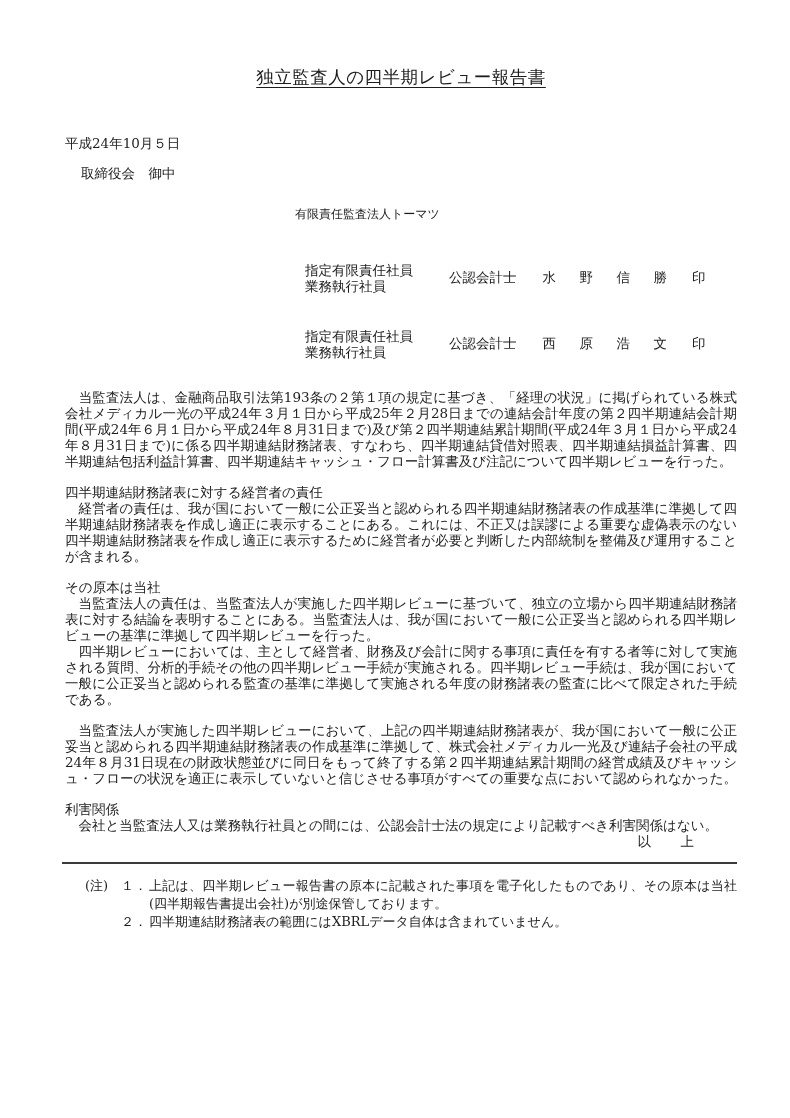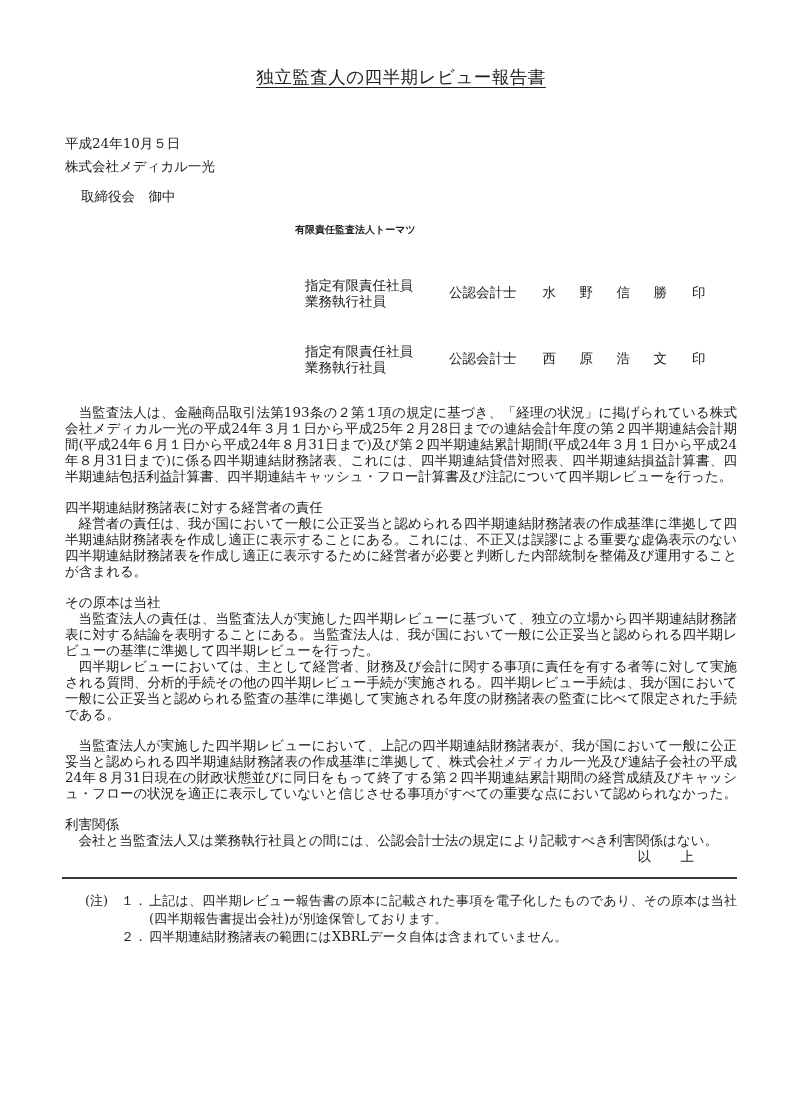--- a/index.html
+++ b/index.html
@@ -39,25 +39,24 @@
     font-size: 13.5px;
     line-height: 17px;
   }
   .addressee-honorific {
     margin-top: 13px;
     padding-left: 16px;
     font-size: 13.5px;
     line-height: 17px;
   }
   .audit-firm {
-    margin-top: 16px;
+    margin-top: 24px;
     padding-left: 230px;
-    font-size: 10px;
+    font-size: 12px;
     line-height: 17px;
-    font-weight: bold;
   }
   .sig-row {
     display: flex;
     align-items: center;
     padding-left: 240px;
     font-size: 13.5px;
   }
   .sig-row-1 { margin-top: 39px; }
   .sig-row-2 { margin-top: 34px; }
   .sig-role { line-height: 16px; font-size: 13.5px; }
@@ -108,21 +107,20 @@
 
 <div class="page">
   <div class="content">
 
     <h1 class="doc-title">
       <span>独立監査人の四半期レビュー報告書</span>
     </h1>
 
     <div class="doc-date">平成24年10月５日</div>
 
-    <div class="addressee-company">株式会社メディカル一光</div>
     <div class="addressee-honorific">取締役会　御中</div>
 
     <div class="audit-firm">有限責任監査法人トーマツ</div>
 
     <div class="sig-row sig-row-1">
       <div class="sig-role">
         <div>指定有限責任社員</div>
         <div>業務執行社員</div>
       </div>
       <span class="sig-qual">公認会計士</span>
@@ -133,21 +131,21 @@
     <div class="sig-row sig-row-2">
       <div class="sig-role">
         <div>指定有限責任社員</div>
         <div>業務執行社員</div>
       </div>
       <span class="sig-qual">公認会計士</span>
       <span class="sig-name">西　原　浩　文</span>
       <span class="sig-seal">印</span>
     </div>
 
-    <p class="body-text intro-para">　当監査法人は、金融商品取引法第193条の２第１項の規定に基づき、「経理の状況」に掲げられている株式会社メディカル一光の平成24年３月１日から平成25年２月28日までの連結会計年度の第２四半期連結会計期間(平成24年６月１日から平成24年８月31日まで)及び第２四半期連結累計期間(平成24年３月１日から平成24年８月31日まで)に係る四半期連結財務諸表、これには、四半期連結貸借対照表、四半期連結損益計算書、四半期連結包括利益計算書、四半期連結キャッシュ・フロー計算書及び注記について四半期レビューを行った。</p>
+    <p class="body-text intro-para">　当監査法人は、金融商品取引法第193条の２第１項の規定に基づき、「経理の状況」に掲げられている株式会社メディカル一光の平成24年３月１日から平成25年２月28日までの連結会計年度の第２四半期連結会計期間(平成24年６月１日から平成24年８月31日まで)及び第２四半期連結累計期間(平成24年３月１日から平成24年８月31日まで)に係る四半期連結財務諸表、すなわち、四半期連結貸借対照表、四半期連結損益計算書、四半期連結包括利益計算書、四半期連結キャッシュ・フロー計算書及び注記について四半期レビューを行った。</p>
 
     <div class="section">
       <h2 class="section-heading">四半期連結財務諸表に対する経営者の責任</h2>
       <p class="body-text">　経営者の責任は、我が国において一般に公正妥当と認められる四半期連結財務諸表の作成基準に準拠して四半期連結財務諸表を作成し適正に表示することにある。これには、不正又は誤謬による重要な虚偽表示のない四半期連結財務諸表を作成し適正に表示するために経営者が必要と判断した内部統制を整備及び運用することが含まれる。</p>
     </div>
 
     <div class="section">
       <h2 class="section-heading">その原本は当社</h2>
       <p class="body-text">　当監査法人の責任は、当監査法人が実施した四半期レビューに基づいて、独立の立場から四半期連結財務諸表に対する結論を表明することにある。当監査法人は、我が国において一般に公正妥当と認められる四半期レビューの基準に準拠して四半期レビューを行った。</p>
       <p class="body-text">　四半期レビューにおいては、主として経営者、財務及び会計に関する事項に責任を有する者等に対して実施される質問、分析的手続その他の四半期レビュー手続が実施される。四半期レビュー手続は、我が国において一般に公正妥当と認められる監査の基準に準拠して実施される年度の財務諸表の監査に比べて限定された手続である。</p>

